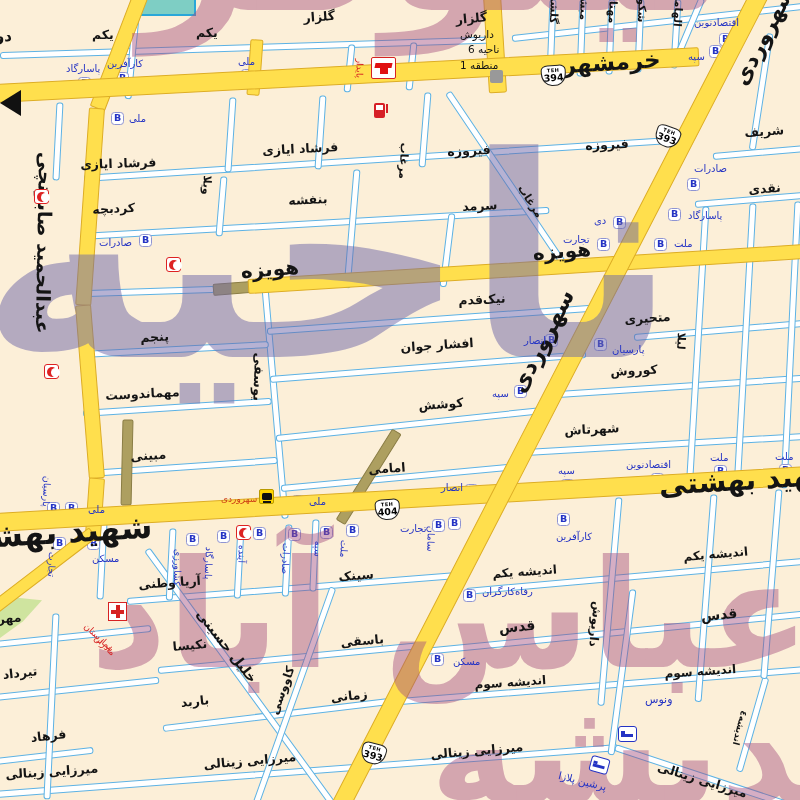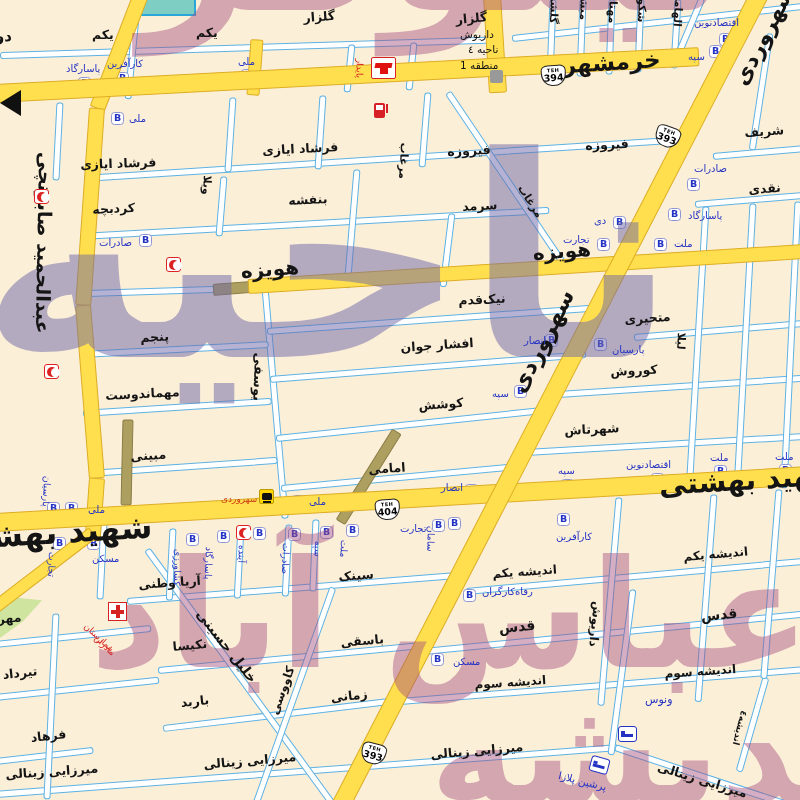--- a/index.html
+++ b/index.html
@@ -312,21 +312,21 @@
       <u></u>
     </div>
   <div class="cres" style="left:236px;top:525px">
       <s></s>
       <u></u>
     </div>
   <div class="school" style="left:371px;top:57px"></div>
   <div class="rtx" style="left:364px;top:59px;transform:rotate(92deg)">پایدار</div>
   <div class="gas" style="left:374px;top:103px"></div>
   <div class="lb" style="left:460px;top:28px;font-size:10.5px;font-weight:normal">داریوش</div>
-  <div class="lb" style="left:468px;top:43px;font-size:10.5px;font-weight:normal">ناحیه ٤</div>
+  <div class="lb" style="left:468px;top:43px;font-size:10.5px;font-weight:normal">ناحیه 6</div>
   <div class="lb" style="left:460px;top:59px;font-size:10.5px;font-weight:normal">منطقه 1</div>
   <div class="muni" style="left:490px;top:70px"></div>
   <div class="brt" style="left:259px;top:489px"></div>
   <div class="rtx" style="left:221px;top:495px;color:#cc3a14">سهروردی</div>
   <div class="hosp" style="left:108px;top:602px"></div>
   <div class="rtx" style="left:88px;top:622px;transform:rotate(42deg)">بیمارستان</div>
   <div class="rtx" style="left:98px;top:634px;transform:rotate(42deg)">مادران</div>
   <div class="bed" style="left:618px;top:726px"></div>
   <div class="bk" style="left:645px;top:694px;font-size:11px">ونوس</div>
   <div class="bed" style="left:590px;top:757px;transform:rotate(15deg)"></div>

